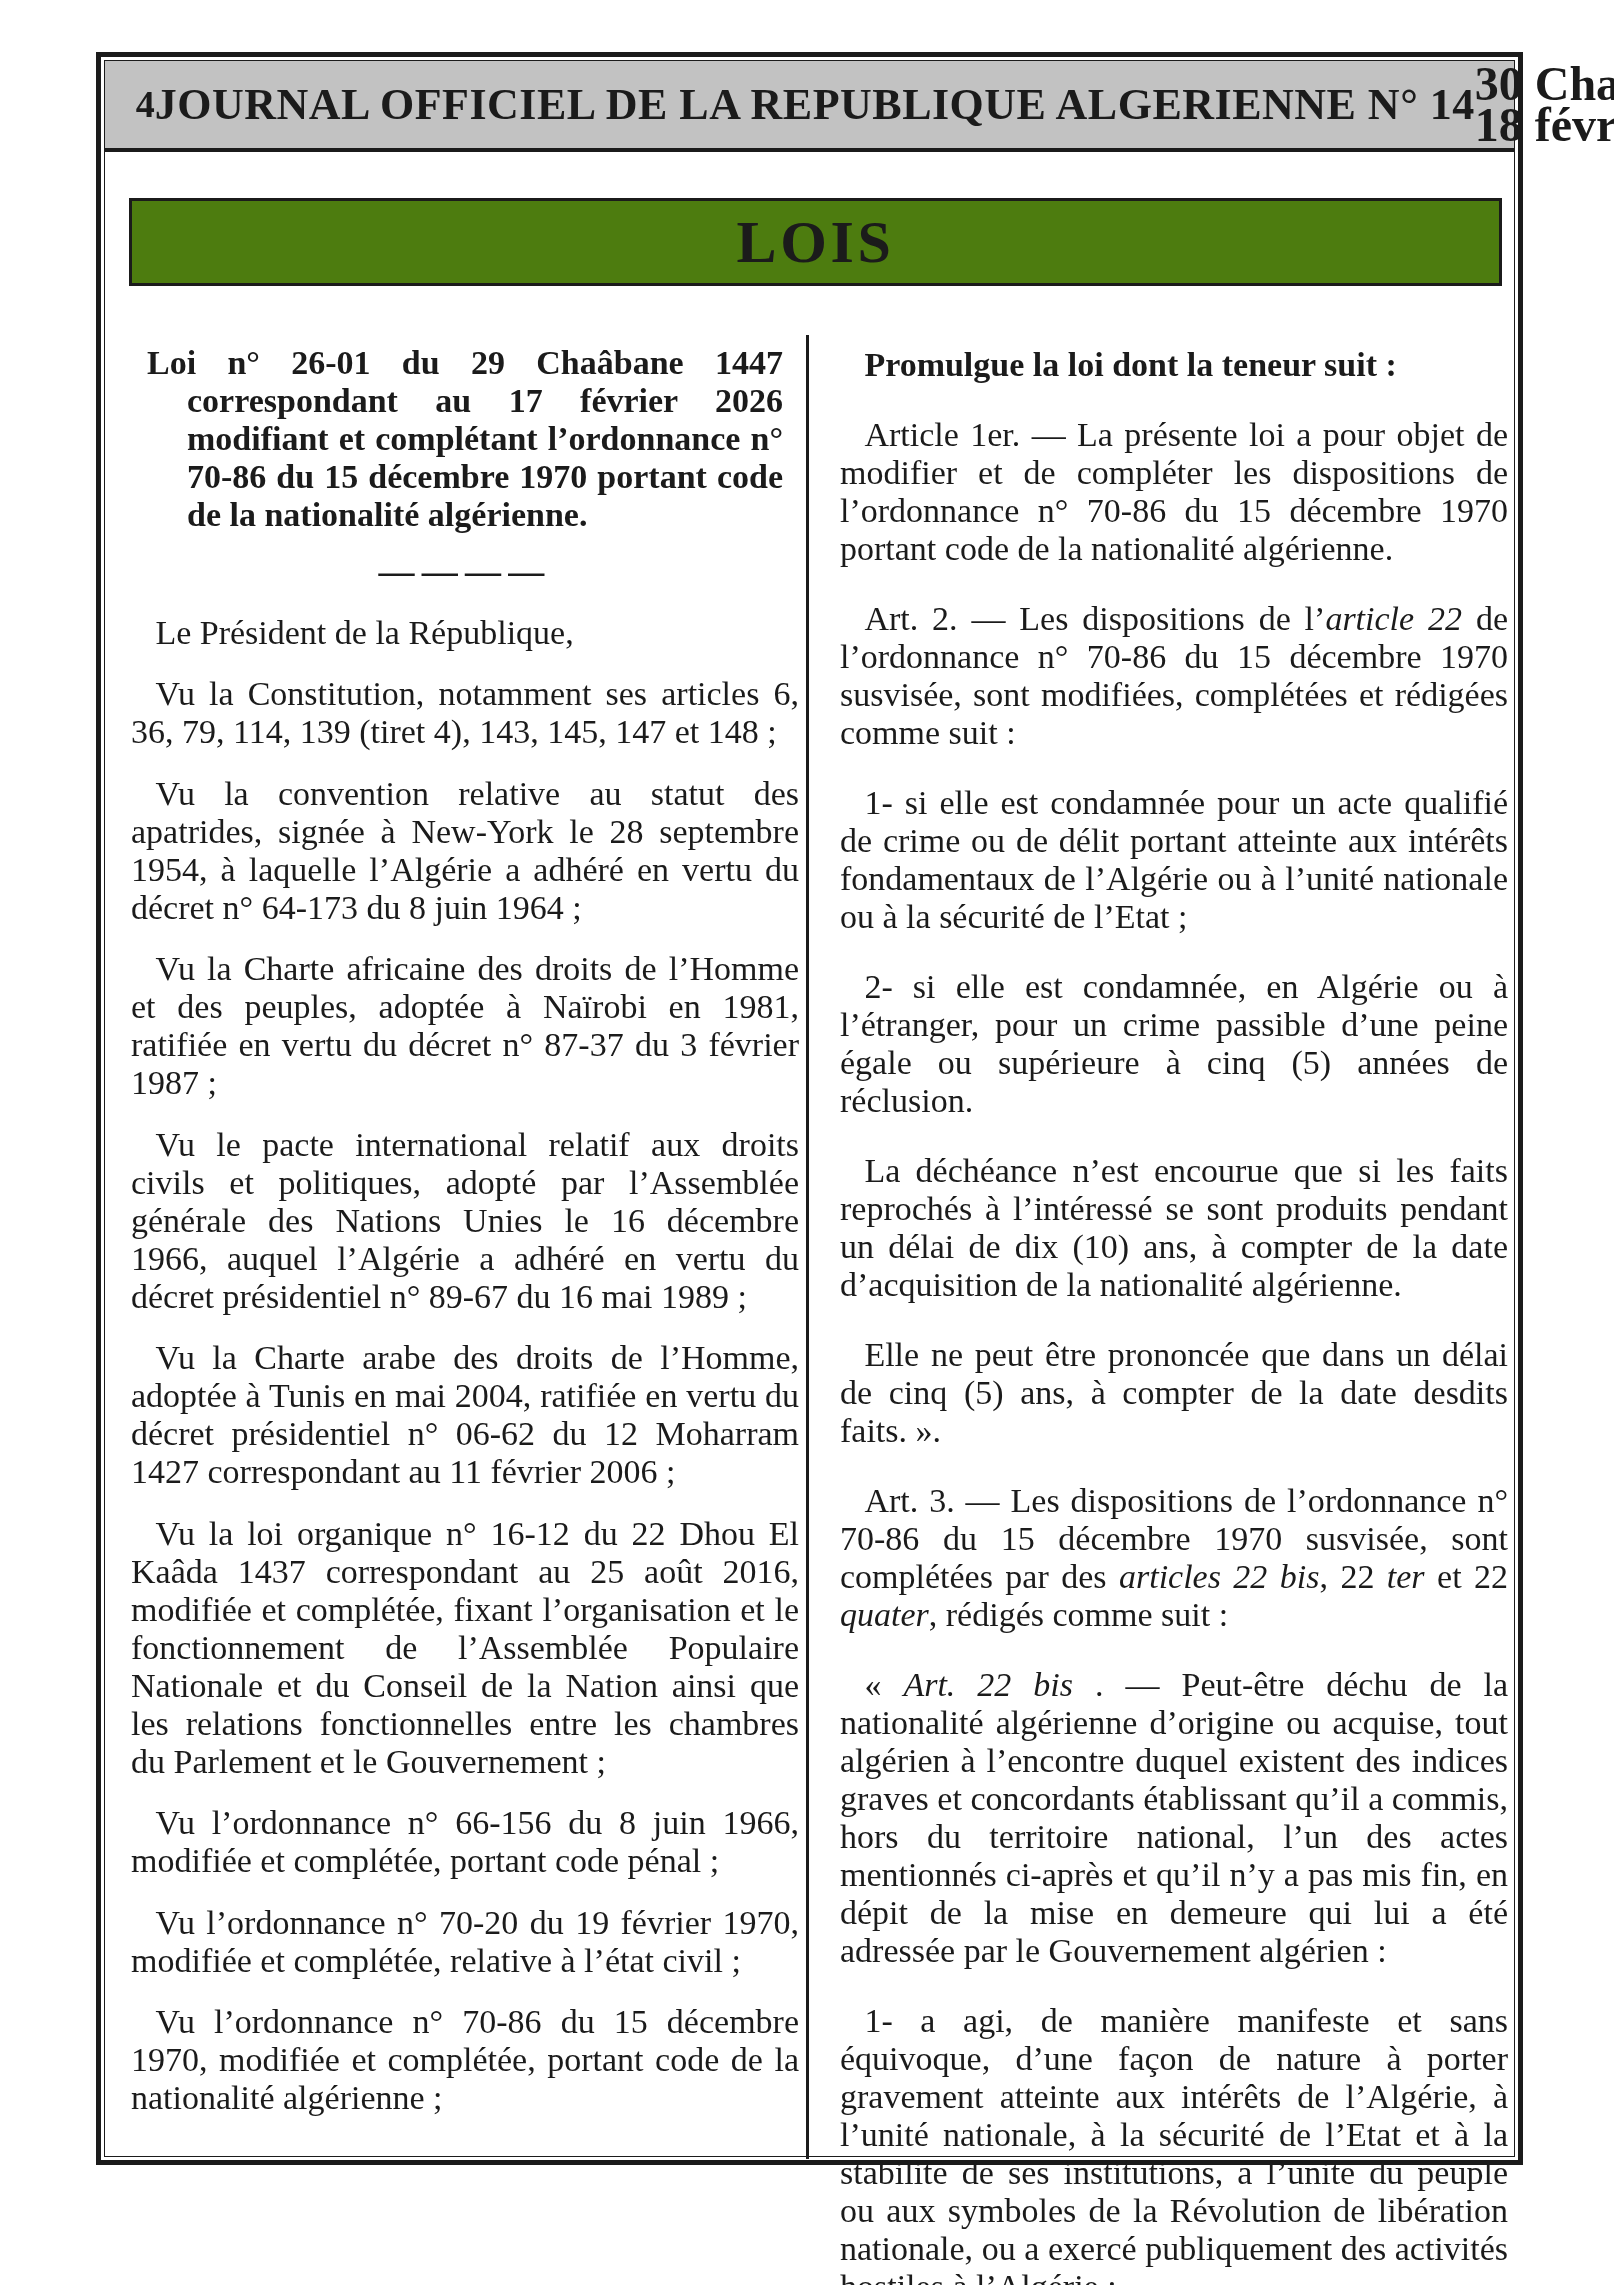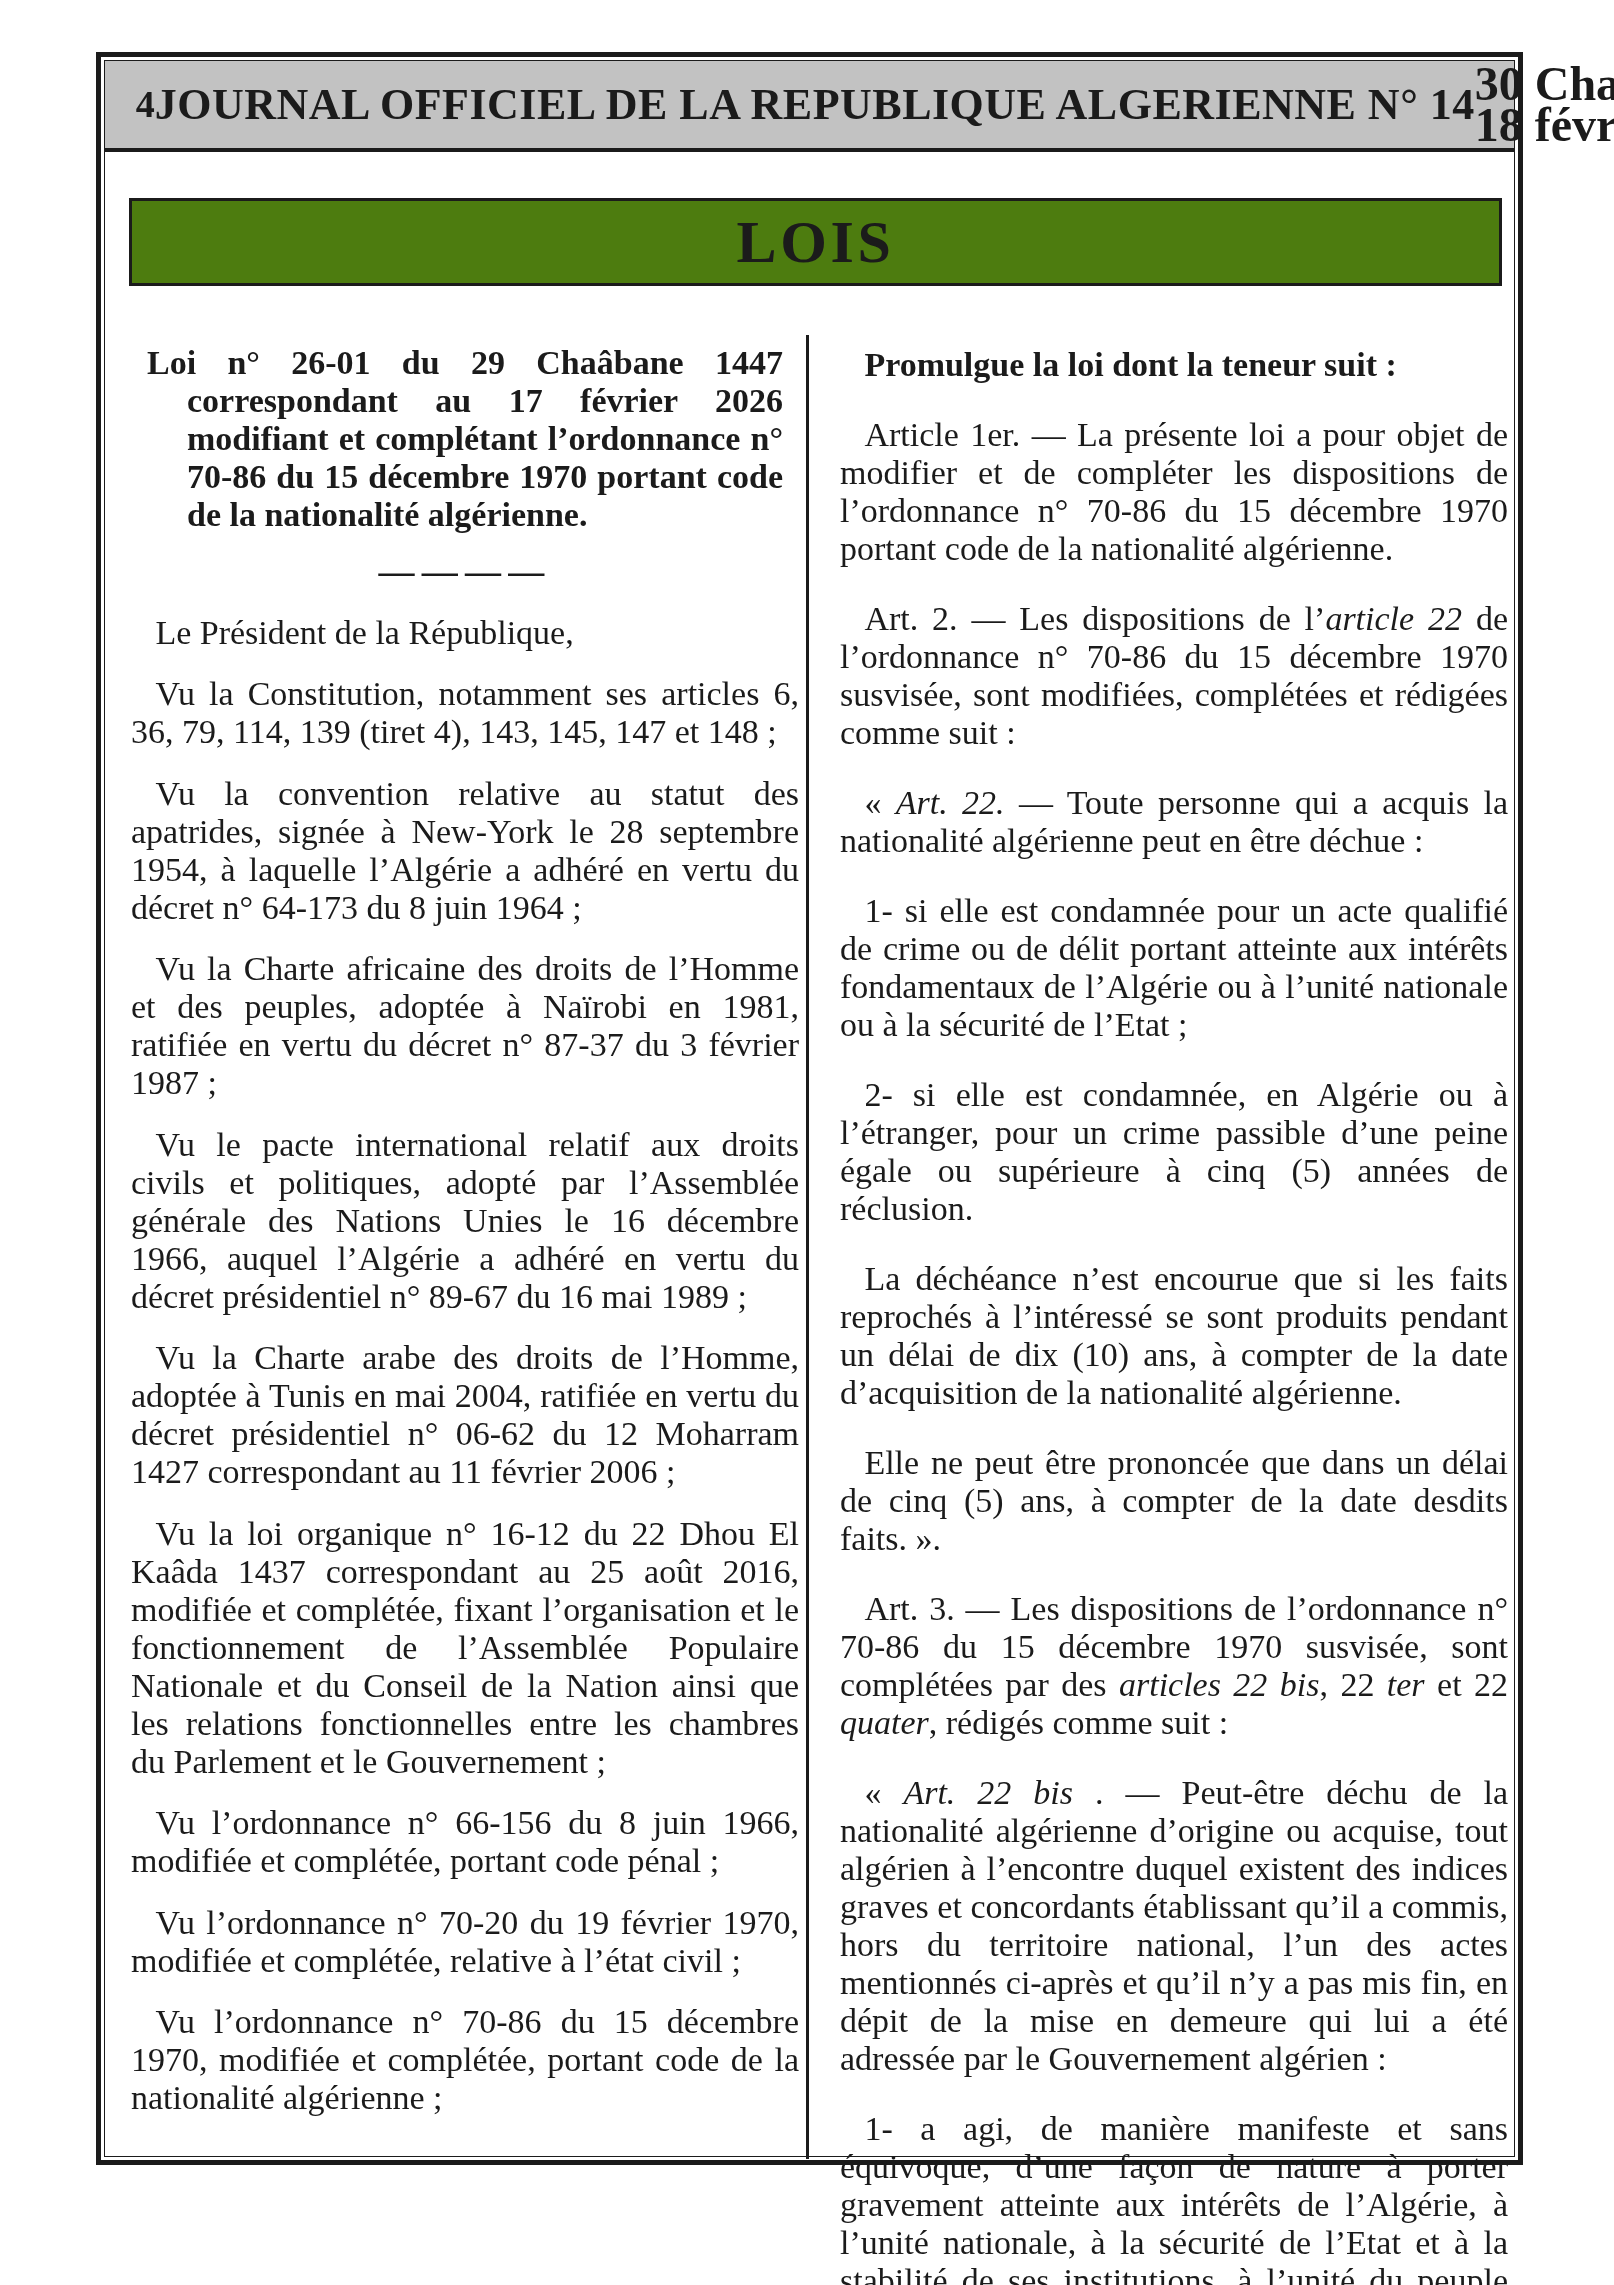--- a/index.html
+++ b/index.html
@@ -87,21 +87,20 @@
         <p class="para"><span>Vu l’ordonnance n° 70-20 du 19 février 1970, modifiée et complétée, relative à l’état civil ;</span></p>
         <p class="para"><span>Vu l’ordonnance n° 70-86 du 15 décembre 1970, modifiée et complétée, portant code de la nationalité algérienne ;</span></p>
       </div>
   </div>
 
   <div class="col col-right">
     <div id="right-paras">
         <p class="para bold"><span>Promulgue la loi dont la teneur suit :</span></p>
         <p class="para"><span>Article 1er. — La présente loi a pour objet de modifier et de compléter les dispositions de l’ordonnance n° 70-86 du 15 décembre 1970 portant code de la nationalité algérienne.</span></p>
         <p class="para"><span>Art. 2. — Les dispositions de l’</span><span class="it">article 22</span><span> de l’ordonnance n° 70-86 du 15 décembre 1970 susvisée, sont modifiées, complétées et rédigées comme suit :</span></p>
-        <p class="para"><span>« </span><span class="it">Art. 22.</span><span> — Toute personne qui a acquis la nationalité algérienne peut en être déchue :</span></p>
         <p class="para"><span>1- si elle est condamnée pour un acte qualifié de crime ou de délit portant atteinte aux intérêts fondamentaux de l’Algérie ou à l’unité nationale ou à la sécurité de l’Etat ;</span></p>
         <p class="para"><span>2- si elle est condamnée, en Algérie ou à l’étranger, pour un crime passible d’une peine égale ou supérieure à cinq (5) années de réclusion.</span></p>
         <p class="para"><span>La déchéance n’est encourue que si les faits reprochés à l’intéressé se sont produits pendant un délai de dix (10) ans, à compter de la date d’acquisition de la nationalité algérienne.</span></p>
         <p class="para"><span>Elle ne peut être prononcée que dans un délai de cinq (5) ans, à compter de la date desdits faits. ».</span></p>
         <p class="para"><span>Art. 3. — Les dispositions de l’ordonnance n° 70-86 du 15 décembre 1970 susvisée, sont complétées par des </span><span class="it">articles 22 bis</span><span>, 22 </span><span class="it">ter</span><span> et 22 </span><span class="it">quater</span><span>, rédigés comme suit :</span></p>
         <p class="para"><span>« </span><span class="it">Art. 22 bis</span><span> . — Peut-être déchu de la nationalité algérienne d’origine ou acquise, tout algérien à l’encontre duquel existent des indices graves et concordants établissant qu’il a commis, hors du territoire national, l’un des actes mentionnés ci-après et qu’il n’y a pas mis fin, en dépit de la mise en demeure qui lui a été adressée par le Gouvernement algérien :</span></p>
         <p class="para"><span>1- a agi, de manière manifeste et sans équivoque, d’une façon de nature à porter gravement atteinte aux intérêts de l’Algérie, à l’unité nationale, à la sécurité de l’Etat et à la stabilité de ses institutions, à l’unité du peuple ou aux symboles de la Révolution de libération nationale, ou a exercé publiquement des activités hostiles à l’Algérie ;</span></p>
         <p class="para"><span>2- a manifesté, dans l’intention de nuire aux intérêts de l’Algérie, son allégeance à un autre Etat, l’a proclamée officiellement ou a démontré, sans équivoque, sa détermination à renier toute allégeance à l’Algérie ;</span></p>
       </div>
   </div>

